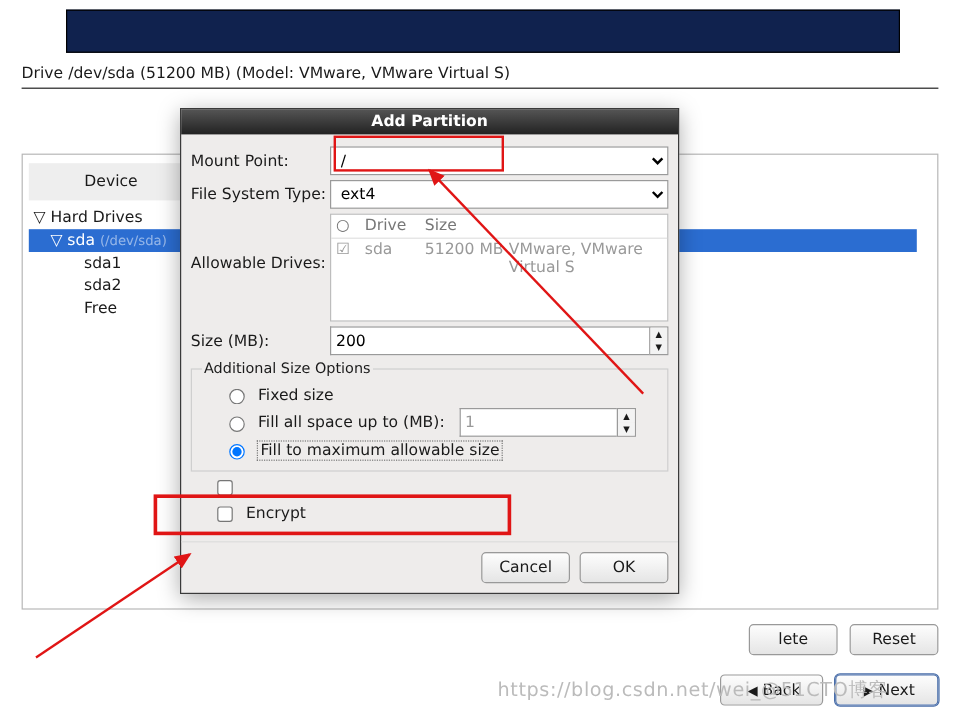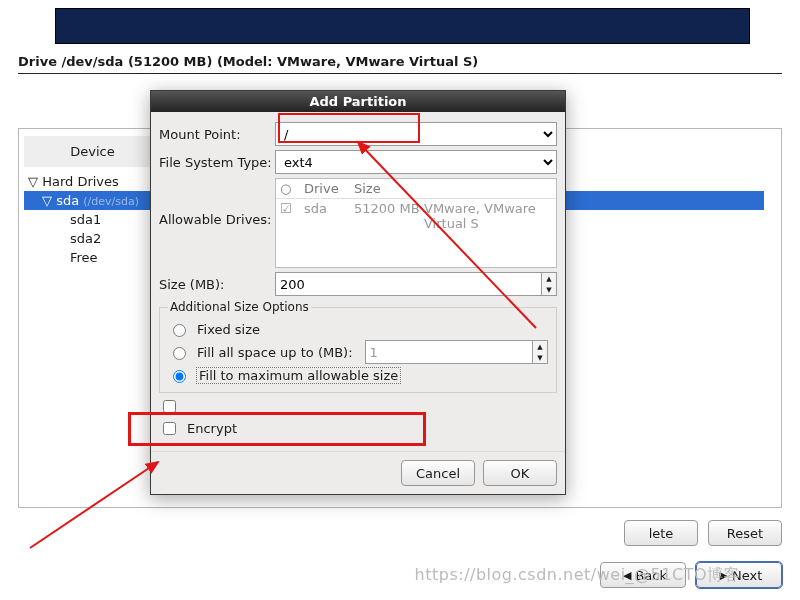--- a/index.html
+++ b/index.html
@@ -1,18 +1,18 @@
 <!DOCTYPE html>
 <html><head>
 <meta charset="utf-8">
 <style>
 * { box-sizing: border-box; font-family: "DejaVu Sans", Arial, sans-serif; font-size: 13px; }
 body { margin: 0; padding: 0; width: 800px; height: 600px; background: #fff; color: #1a1a1a; position: relative; overflow: hidden; }
 .topbar { height: 36px; margin: 8px 50px 0 55px; background: #10224e; border: 1px solid #000; }
-.drive-header { margin: 10px 18px 0 18px; font-weight: bold; }
+.drive-header { margin: 10px 18px 0 18px; font-weight: normal; }
 .table-head { margin: 4px 18px; border-top: 1px solid #222; }
 .main-bg { position: absolute; top: 128px; left: 18px; right: 18px; height: 380px; border: 1px solid #b7b7b7; background: #fff; }
 .dev-col-head { position: absolute; top: 136px; left: 24px; width: 138px; background: #eee; border-right: 1px solid #b7b7b7; text-align: center; padding: 8px 0; }
 .tree { position: absolute; top: 172px; left: 24px; width: 740px; }
 .tree-row { padding: 2px 6px; }
 .tree-row.sel { background: #2b6dd1; color: #fff; }
 .tree-indent0 { padding-left: 4px; }
 .tree-indent1 { padding-left: 18px; }
 .tree-indent2 { padding-left: 46px; }
 .chev { display:inline-block; width: 10px; }
@@ -31,21 +31,21 @@
 select, input[type=text] { width: 100%; height: 24px; border: 1px solid #9a9a9a; background: #fff; padding: 0 4px; }
 .spin { display:flex; flex:1; }
 .spin input { flex:1; border-right:none; }
 .spin .sbtns { display:flex; flex-direction:column; width:16px; border:1px solid #9a9a9a; }
 .spin .sbtns div { flex:1; font-size:7px; display:flex; align-items:center; justify-content:center; background:#f3f3f3; cursor:pointer; }
 .drives-table { border:1px solid #bdbdbd; background:#fff; height: 90px; margin-left: 0; flex:1; }
 .drives-table .hdr { display:grid; grid-template-columns: 24px 50px 70px 1fr; font-size:12px; color:#777; border-bottom:1px solid #e0e0e0; padding:2px 4px; }
 .drives-table .drow { display:grid; grid-template-columns: 24px 50px 70px 1fr; font-size:12px; color:#999; padding:2px 4px; }
 fieldset { border:1px solid #cfcfcf; padding: 4px 8px 6px 8px; margin:4px 0; }
 fieldset legend { font-size:12px; }
-.radio-row, .chk-row { display:flex; align-items:center; gap:6px; margin:3px 0; }
+.radio-row, .chk-row { display:flex; align-items:center; gap:6px; margin:3px 18px; }
 .radio-row span.t, .chk-row span.t { margin-left:2px; }
 .small-input { width: 186px; margin-left: 6px; }
 .dlg-btns { display:flex; justify-content:flex-end; gap:8px; padding: 8px; border-top:1px solid #dcdcdc; }
 
 .hl { position:absolute; border:2px solid #e01515; pointer-events:none; }
 .hl1 { left: 278px; top: 113px; width: 142px; height: 30px; }
 .hl2 { left: 128px; top: 412px; width: 298px; height: 34px; border-width:3px; }
 
 svg.overlay { position:absolute; inset:0; pointer-events:none; }
 .watermark { position:absolute; bottom:14px; right:60px; color:#bbb; font-size:16px; letter-spacing:.5px; }

